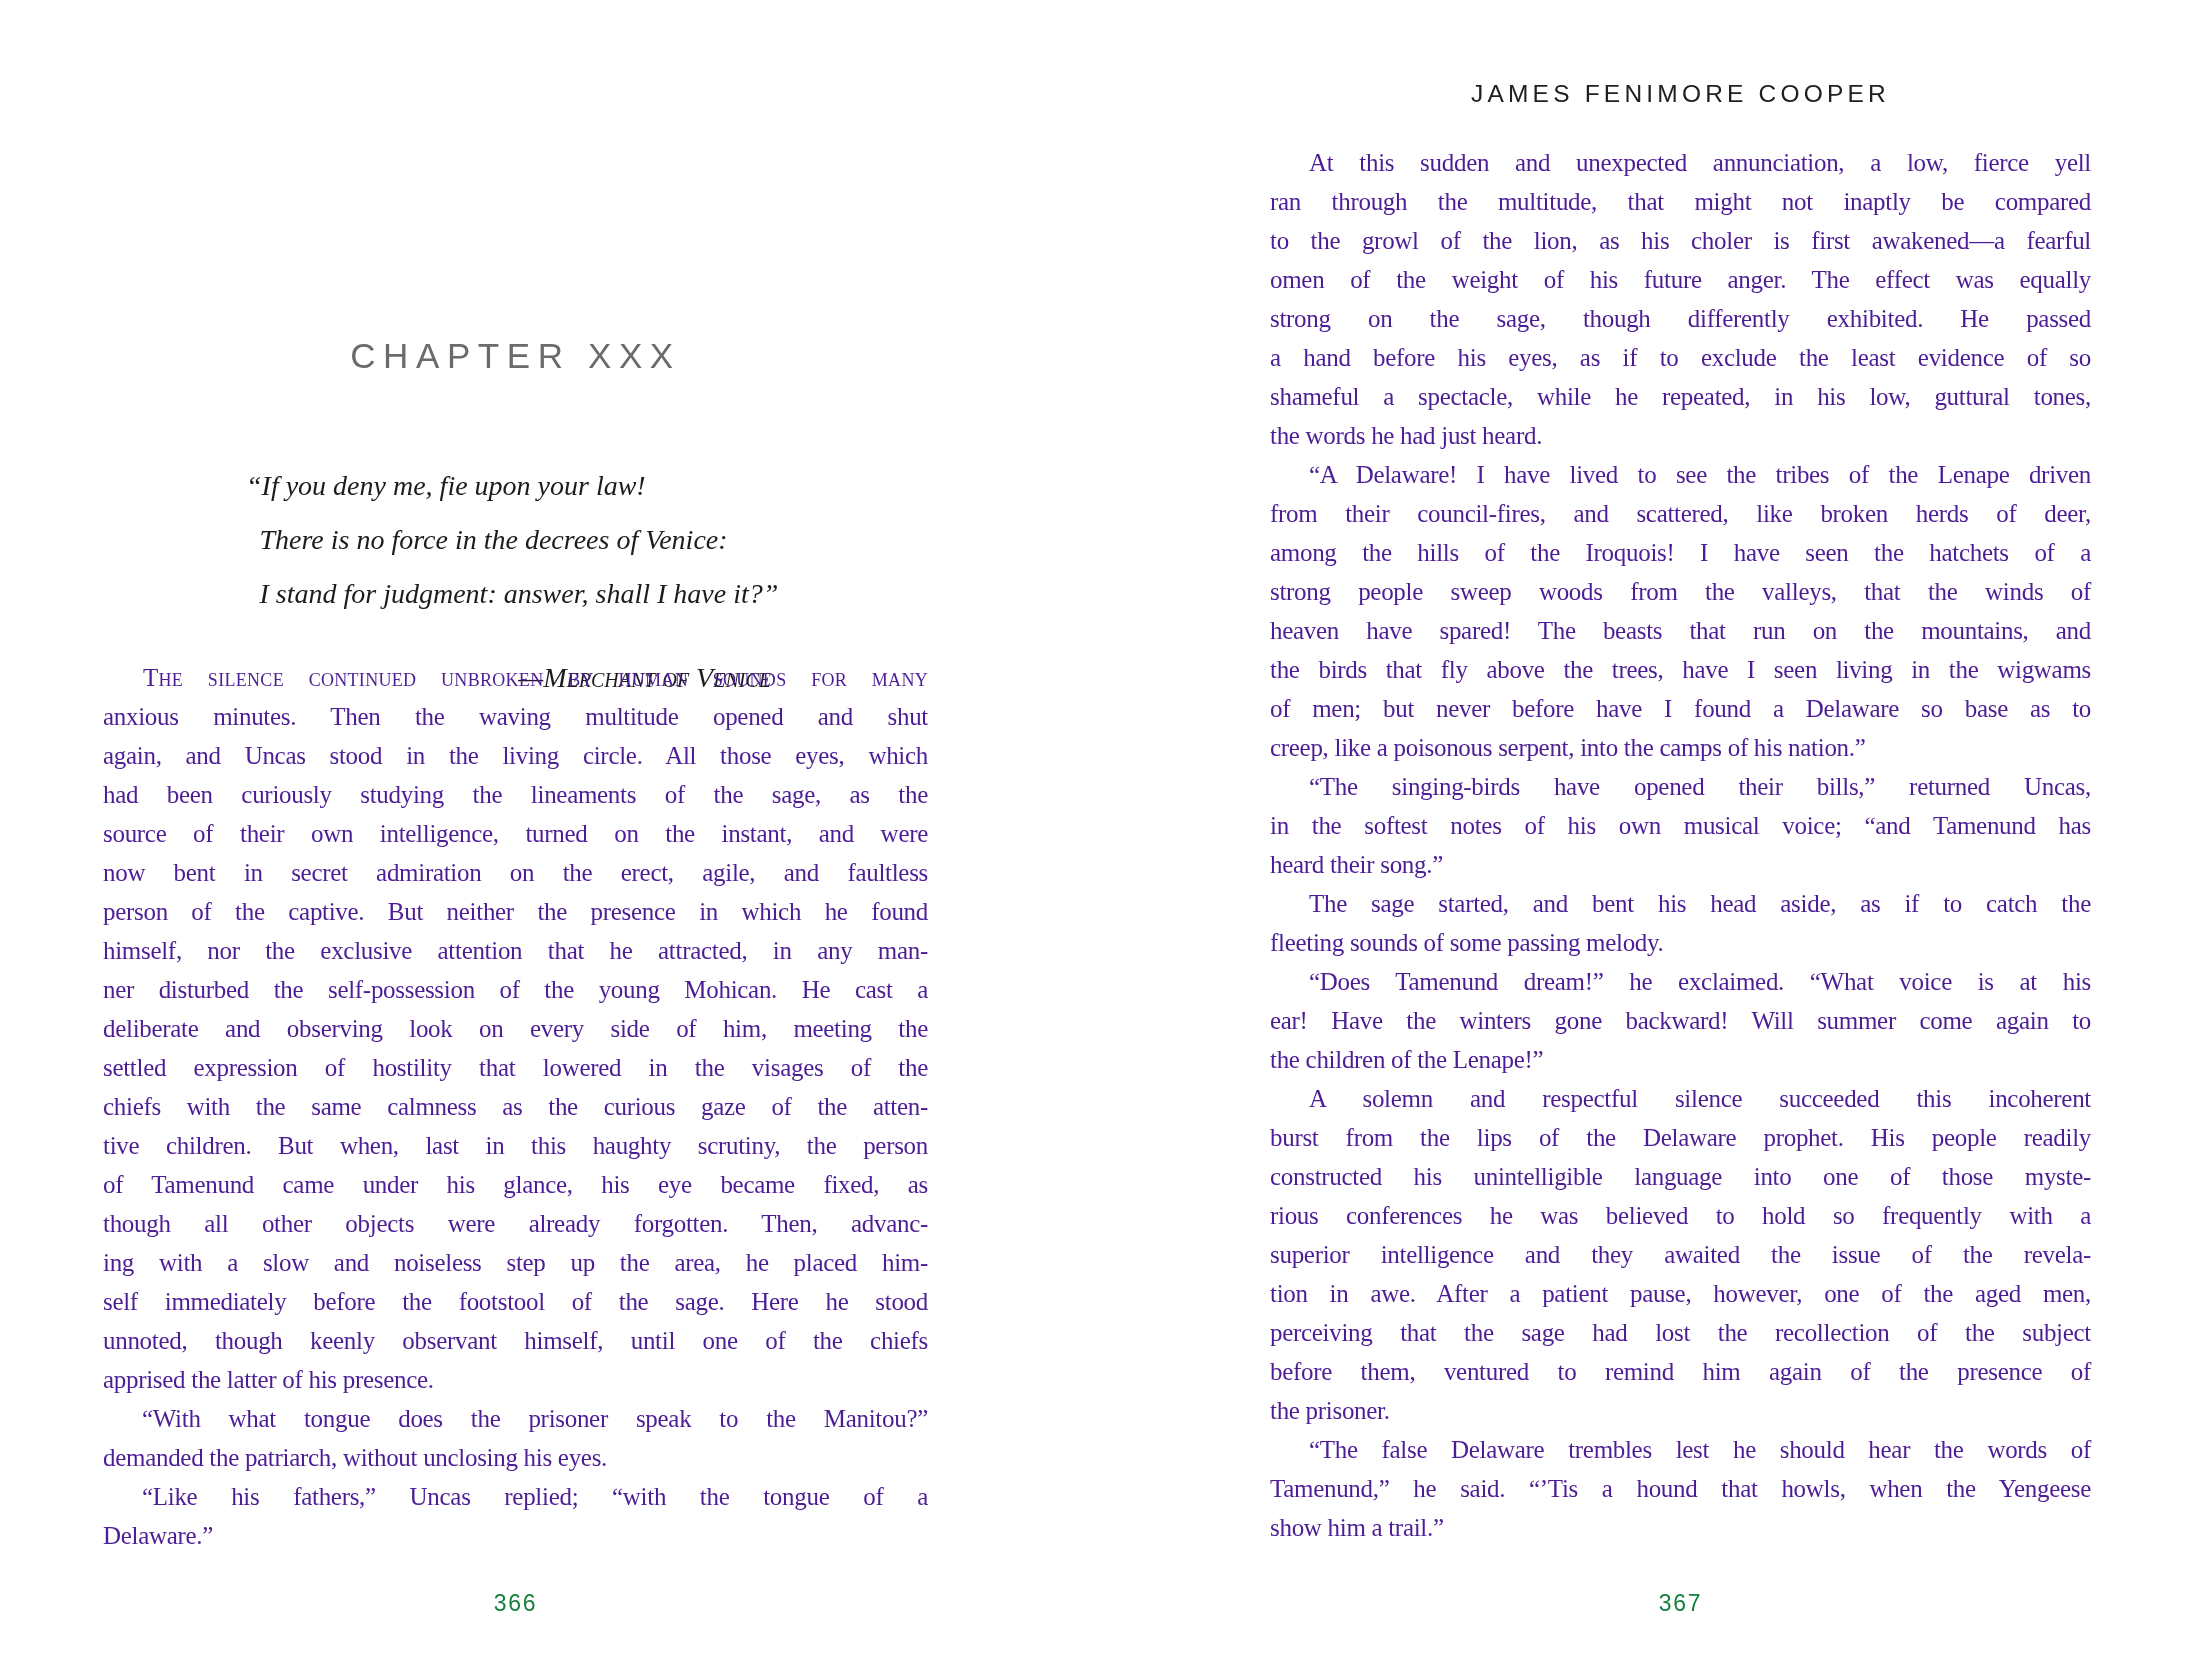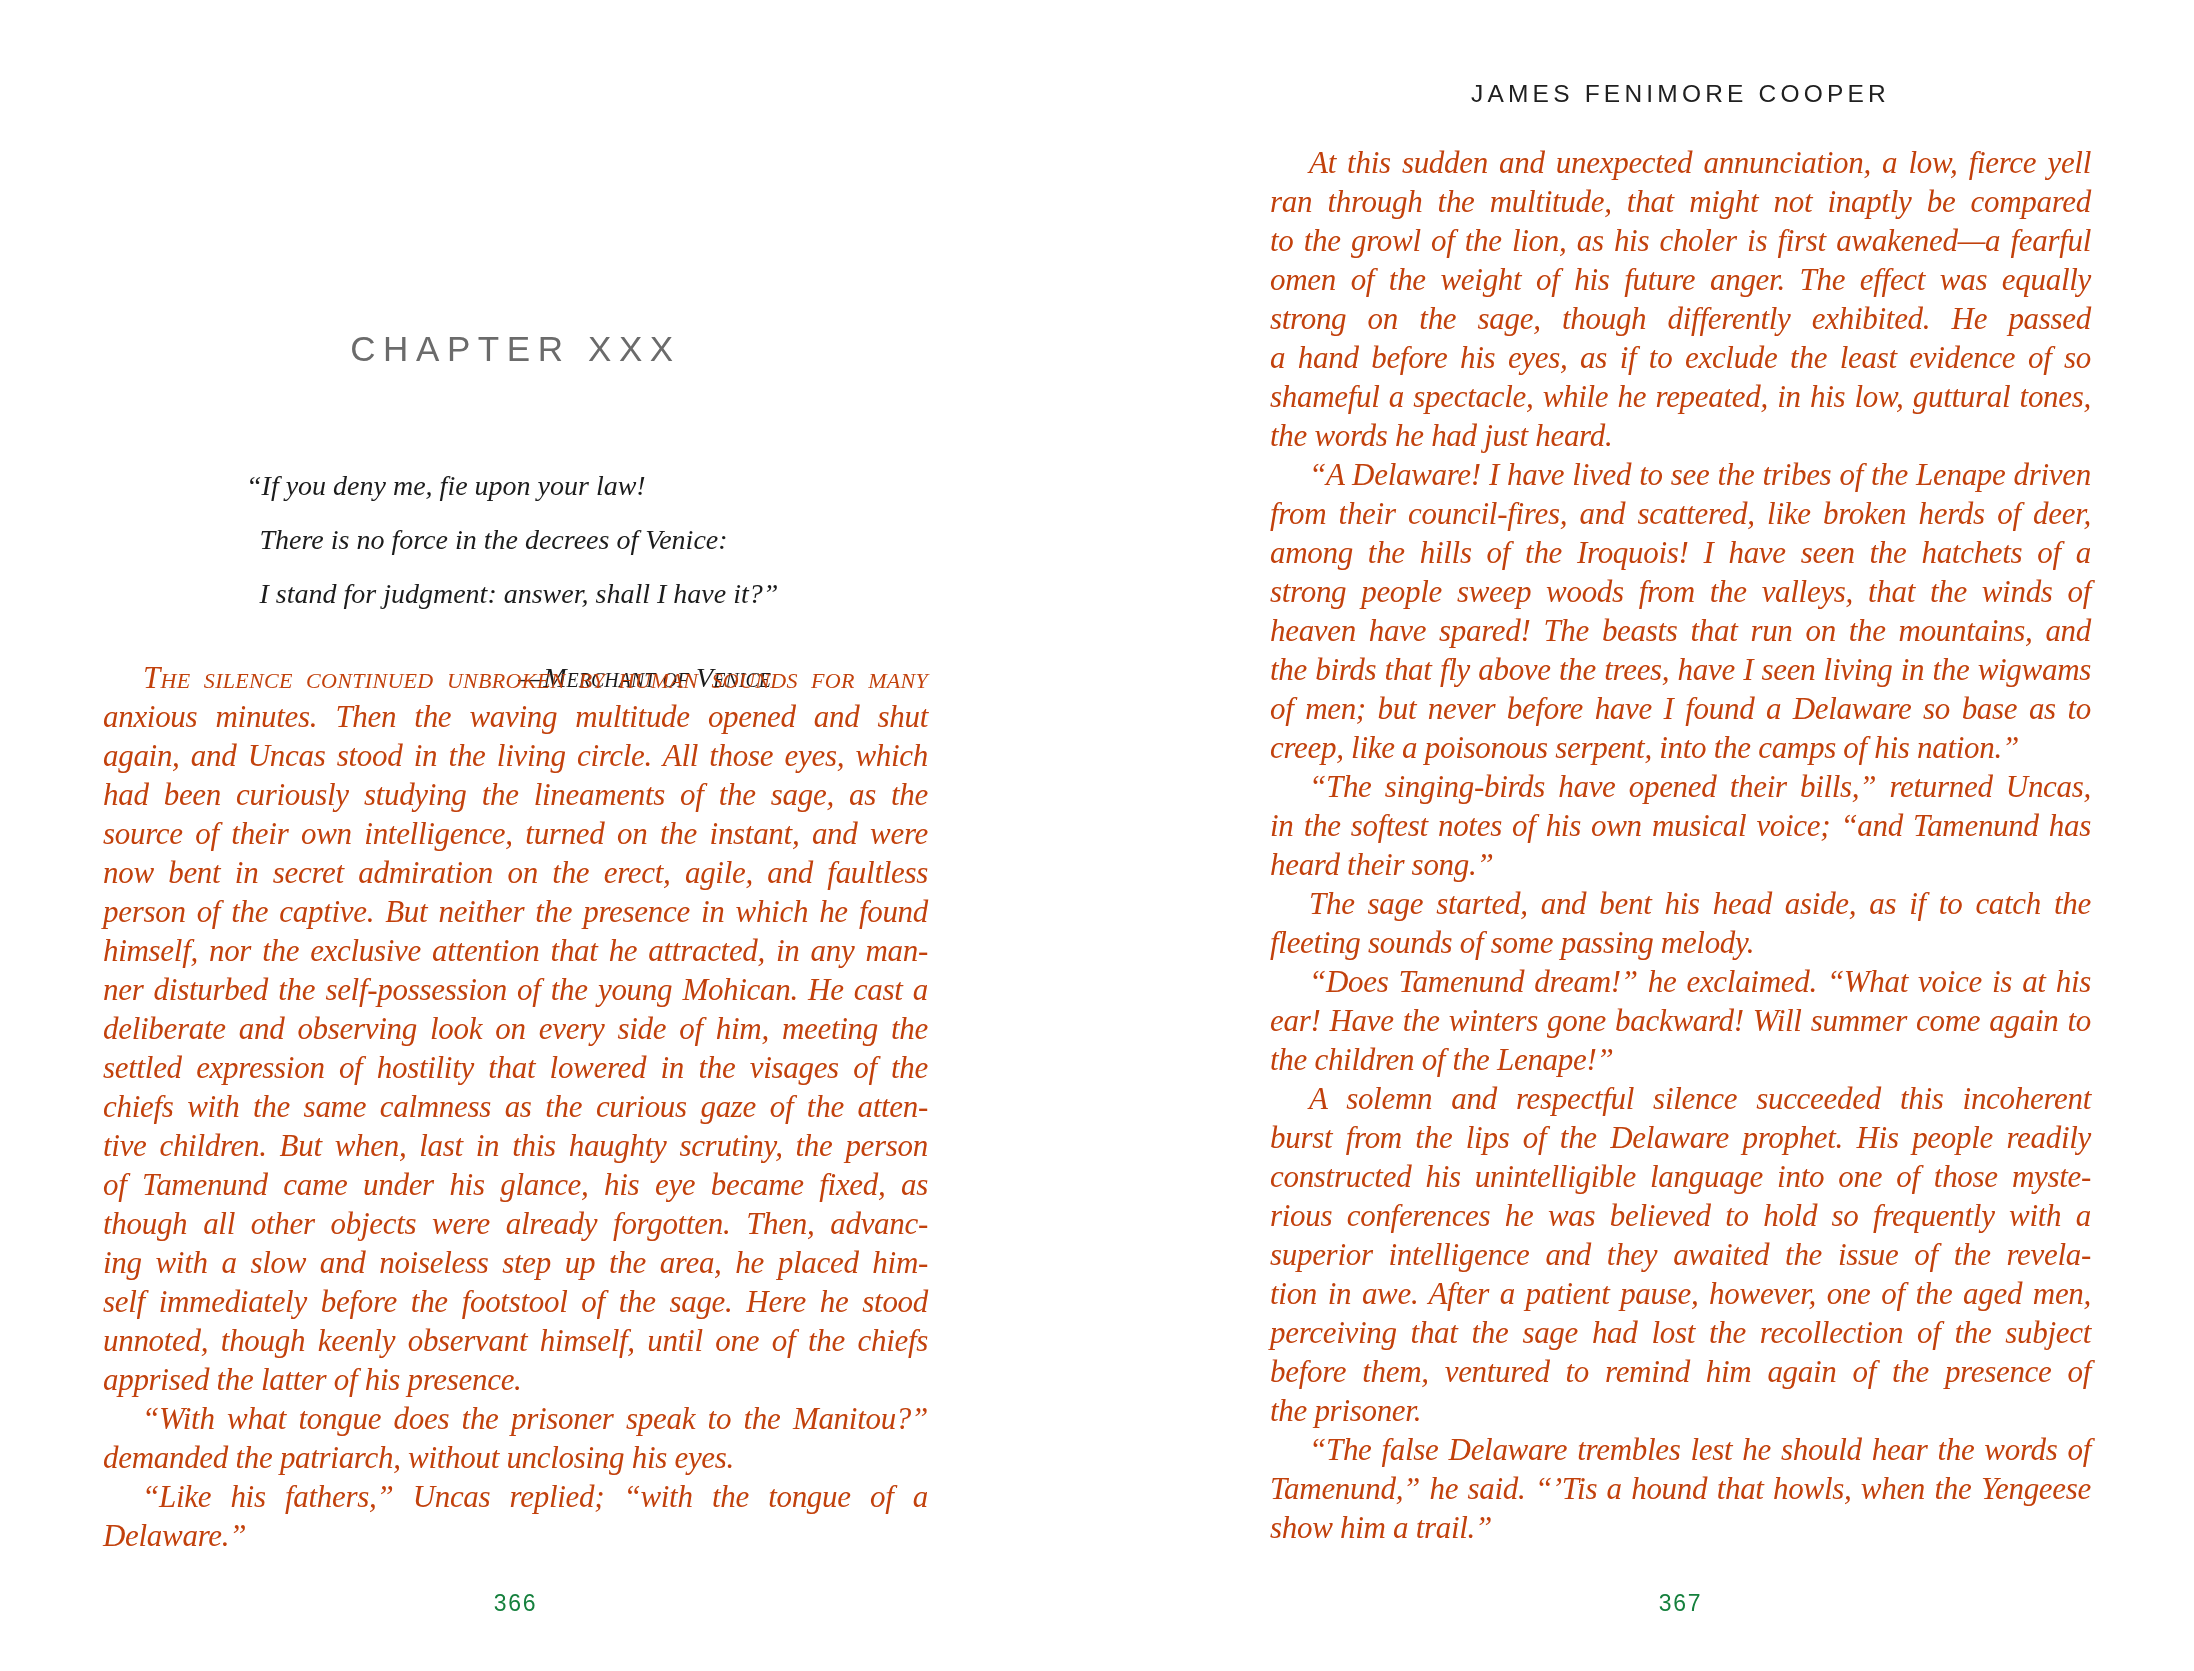--- a/index.html
+++ b/index.html
@@ -9,21 +9,21 @@
     position: relative;
     font-family: "Liberation Serif", "DejaVu Serif", serif;
     color: #191919;
     -webkit-font-smoothing: antialiased;
   }
   .page { position: absolute; top: 0; height: 1672px; }
   .page-left  { left: 103px; width: 825px; }
   .page-right { left: 1270px; width: 821px; }
 
   .chapter-heading {
-    position: absolute; top: 329px; left: 0; width: 100%;
+    position: absolute; top: 336px; left: 0; width: 100%;
     margin: 0;
     font-family: "Liberation Sans", "DejaVu Sans", sans-serif;
     font-size: 35px; font-weight: 400;
     letter-spacing: 7.6px;
     color: #6b6b6b;
     text-align: center;
     white-space: nowrap;
   }
 
   .running-header {
@@ -53,26 +53,25 @@
     white-space: nowrap;
     margin-top: 44px;
   }
 
   .body-text { position: absolute; left: 0; width: 100%; }
   .body-left  { top: 658px; }
   .body-right { top: 143px; }
 
   .line {
     height: 39px; line-height: 39px;
-    font-size: 31px;
+    font-size: 25px;
     letter-spacing: -0.3px;
     text-align: justify;
     text-align-last: justify;
-    color: #c2410c;
-    font-style: italic;
+    color: #4c1d95;
   }
   .line.last   { text-align-last: left; }
   .line.indent { text-indent: 39px; }
   .line.lead-caps { font-variant: small-caps; letter-spacing: 0.3px; margin-left: 40px; }
 
   .folio {
     position: absolute; top: 1590px; left: 0; width: 100%;
     font-family: "Liberation Sans", "DejaVu Sans", sans-serif;
     font-size: 23px; letter-spacing: 1.7px;
     color: #15803d;

